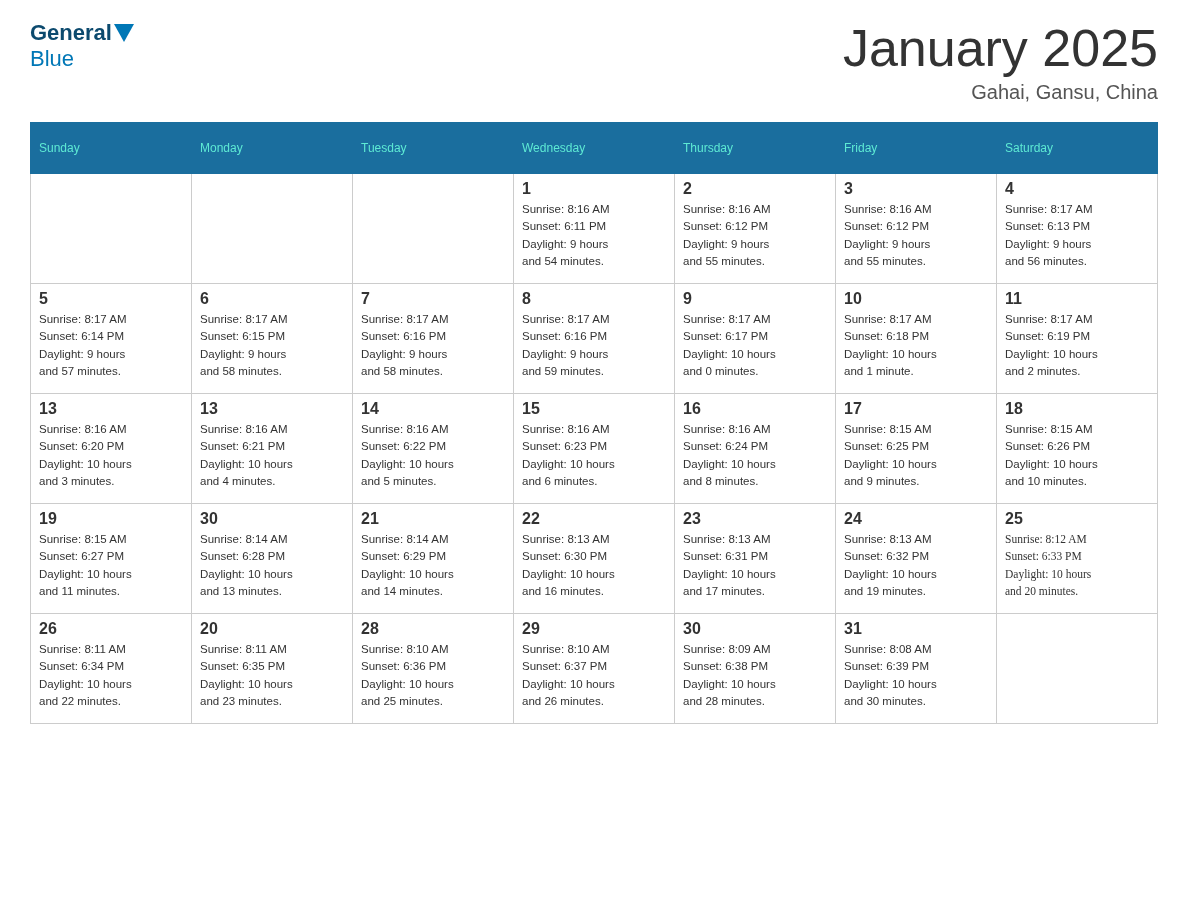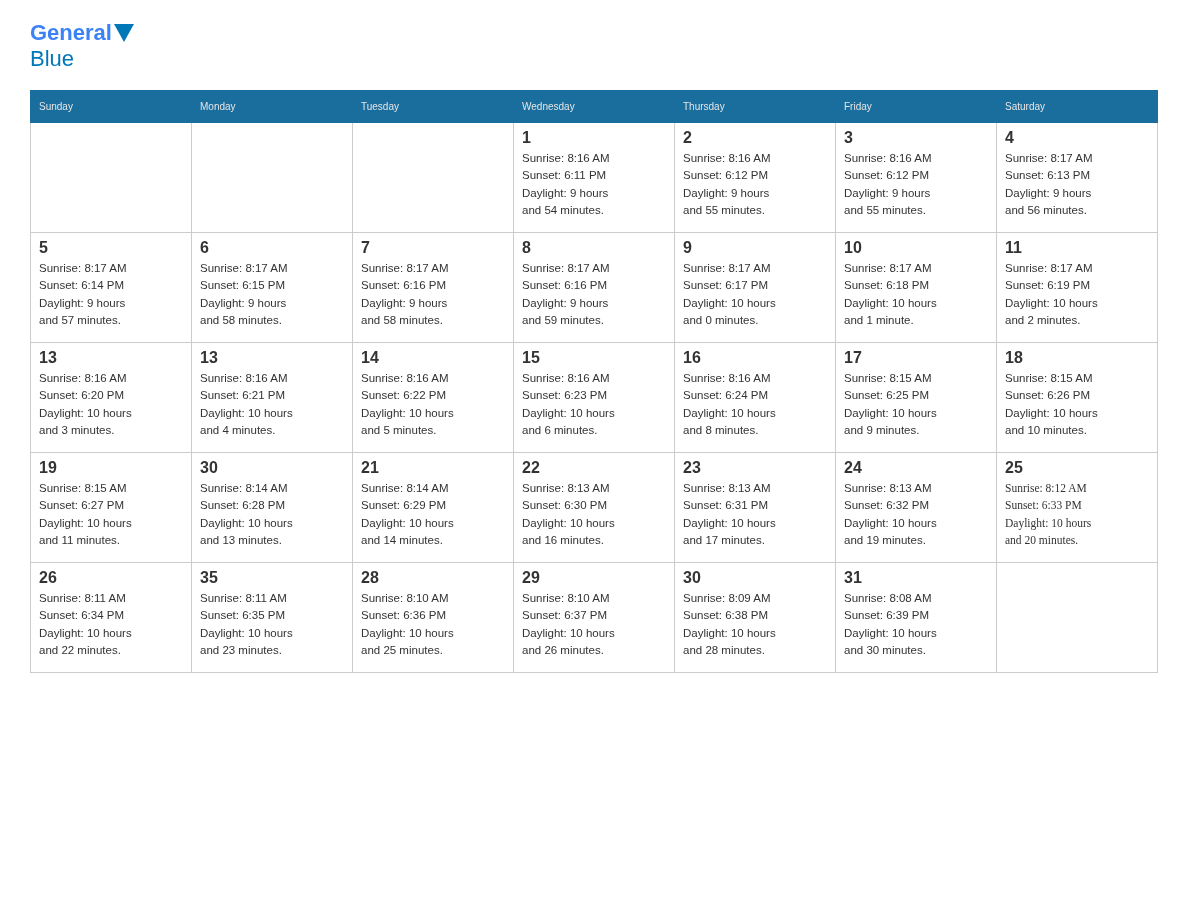--- a/index.html
+++ b/index.html
@@ -22,21 +22,21 @@
       flex-direction: column;
       align-items: flex-start;
     }
     .logo-text {
       display: flex;
       align-items: center;
       font-size: 22px;
       font-weight: bold;
       color: #333;
     }
-    .logo-general { color: #3b82f6; text-align: right; }
+    .logo-general { color: #0c4a6e; text-align: right; }
     .logo-triangle {
       width: 0;
       height: 0;
       border-left: 10px solid transparent;
       border-right: 10px solid transparent;
       border-top: 18px solid #0077b6;
       display: inline-block;
       margin: 0 2px;
       vertical-align: middle;
     }
@@ -59,24 +59,24 @@
       color: #555;
       margin-top: 4px;
     }
     .calendar {
       width: 100%;
       border-collapse: collapse;
       border: 1px solid #ccc;
     }
     .calendar thead tr th {
       background-color: #1a6e9e;
-      color: #e5e5e5;
-      font-size: 10px;
+      color: #5eead4;
+      font-size: 12px;
       font-weight: normal;
-      padding: 10px 8px;
+      padding: 18px 8px;
       text-align: left;
       border: 1px solid #1a6e9e;
     }
     .calendar tbody tr td {
       vertical-align: top;
       border: 1px solid #ccc;
       padding: 6px 8px;
       width: 14.28%;
       min-height: 90px;
       height: 110px;
@@ -105,20 +105,22 @@
 
 <div class="header">
   <div class="logo">
     <div class="logo-text">
       <span class="logo-general">General</span>
       <span class="logo-triangle"></span>
     </div>
     <span class="logo-blue">Blue</span>
   </div>
   <div class="title-block">
+    <div class="month-title">January 2025</div>
+    <div class="location">Gahai, Gansu, China</div>
   </div>
 </div>
 
 <table class="calendar">
   <thead>
     <tr>
     <th>Sunday</th>
         <th>Monday</th>
         <th>Tuesday</th>
         <th>Wednesday</th>
@@ -316,21 +318,21 @@
       </tr>
       <tr>
         <td>
           <span class="day-number">26</span>
           <div class="day-info" style="white-space: pre-line;">Sunrise: 8:11 AM
 Sunset: 6:34 PM
 Daylight: 10 hours
 and 22 minutes.</div>
         </td>
         <td>
-          <span class="day-number">35</span>
+          <span class="day-number">20</span>
           <div class="day-info" style="white-space: pre-line;">Sunrise: 8:11 AM
 Sunset: 6:35 PM
 Daylight: 10 hours
 and 23 minutes.</div>
         </td>
         <td>
           <span class="day-number">28</span>
           <div class="day-info" style="white-space: pre-line;">Sunrise: 8:10 AM
 Sunset: 6:36 PM
 Daylight: 10 hours

